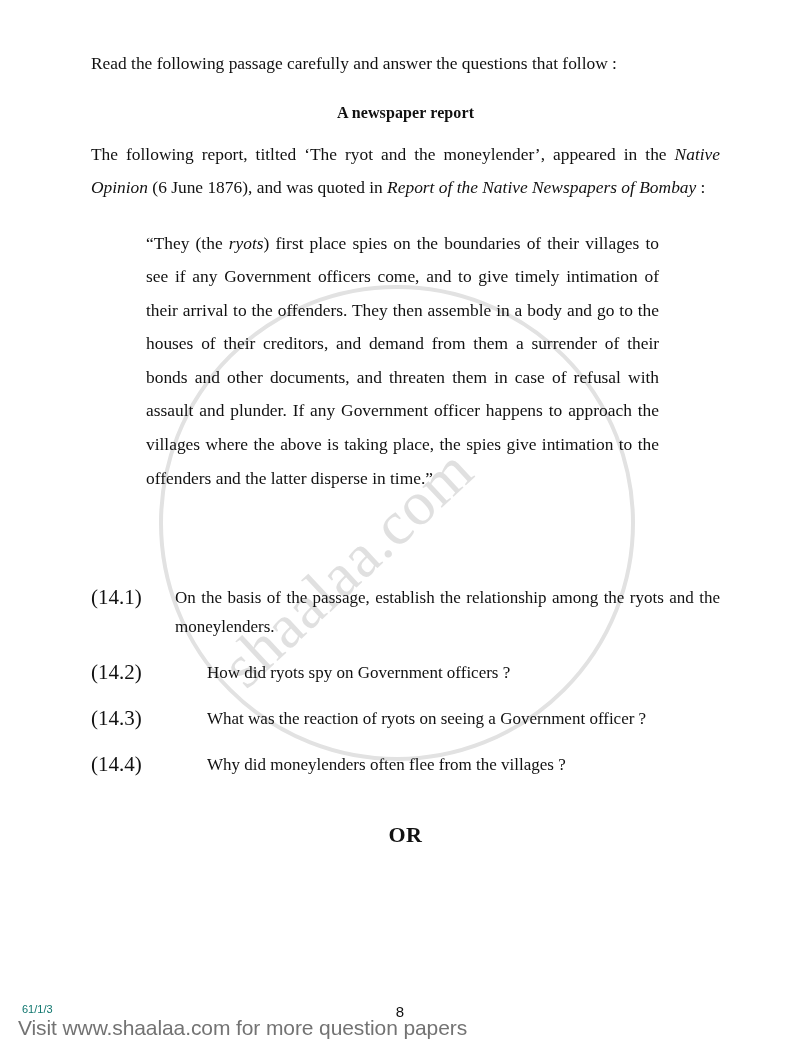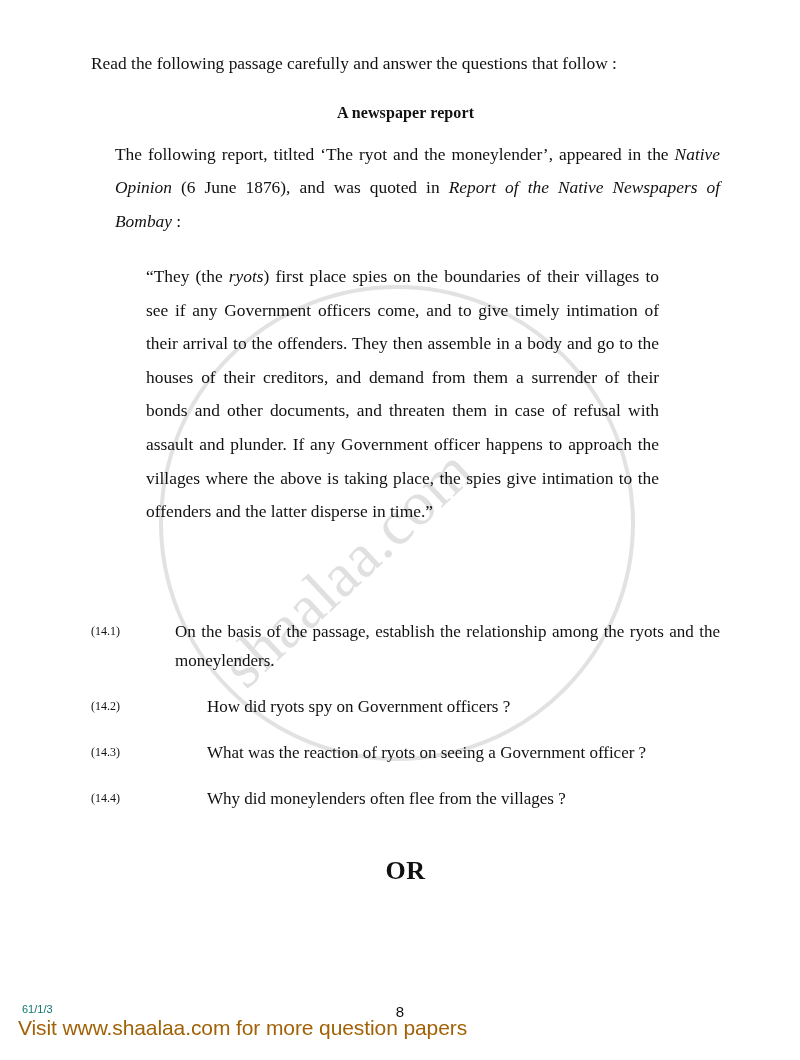--- a/index.html
+++ b/index.html
@@ -63,21 +63,21 @@
     width: 629px;
   }
 
   p.para {
     margin: 0 0 0 0;
     font-size: 17.4px;
     line-height: 33.5px;
     text-align: justify;
     text-justify: inter-word;
   }
-  p.para.spaced { margin-top: 12px; margin-left: 24px; }
+  p.para.spaced { margin-top: 12px; }
 
   .heading {
     margin: 19px 0 0 0;
     font-size: 16px;
     font-weight: bold;
     text-align: center;
     line-height: 26px;
     letter-spacing: 0.1px;
   }
 
@@ -93,36 +93,36 @@
   .questions {
     margin-top: 88px;
   }
   .qrow {
     display: flex;
     align-items: flex-start;
     margin-bottom: 17px;
   }
   .qnum {
     flex: 0 0 84px;
-    font-size: 12px;
+    font-size: 21px;
     line-height: 29px;
   }
   .qtext {
     flex: 1 1 auto;
     font-size: 17px;
     line-height: 29px;
     text-align: justify;
     text-justify: inter-word;
   }
   .qrow.single .qtext { text-align: left; margin-left: 32px; }
 
   .or-line {
     margin-top: 43px;
     text-align: center;
-    font-size: 26px;
+    font-size: 22px;
     font-weight: bold;
     letter-spacing: 0.5px;
   }
 
   
   .footer {
     position: absolute;
     left: 0;
     top: 1003px;
     width: 800px;
@@ -147,21 +147,21 @@
     font-family: "Liberation Sans", "DejaVu Sans", sans-serif;
     font-size: 15px;
     color: #111111;
   }
   .site-banner {
     position: absolute;
     left: 18px;
     top: 1016px;
     font-family: "Liberation Sans", "DejaVu Sans", sans-serif;
     font-size: 21px;
-    color: #a16207;
+    color: #737373;
     white-space: nowrap;
     z-index: 3;
     letter-spacing: -0.1px;
   }
 
   em.ital { font-style: italic; }
 </style>
 </head>
 <body>
 

